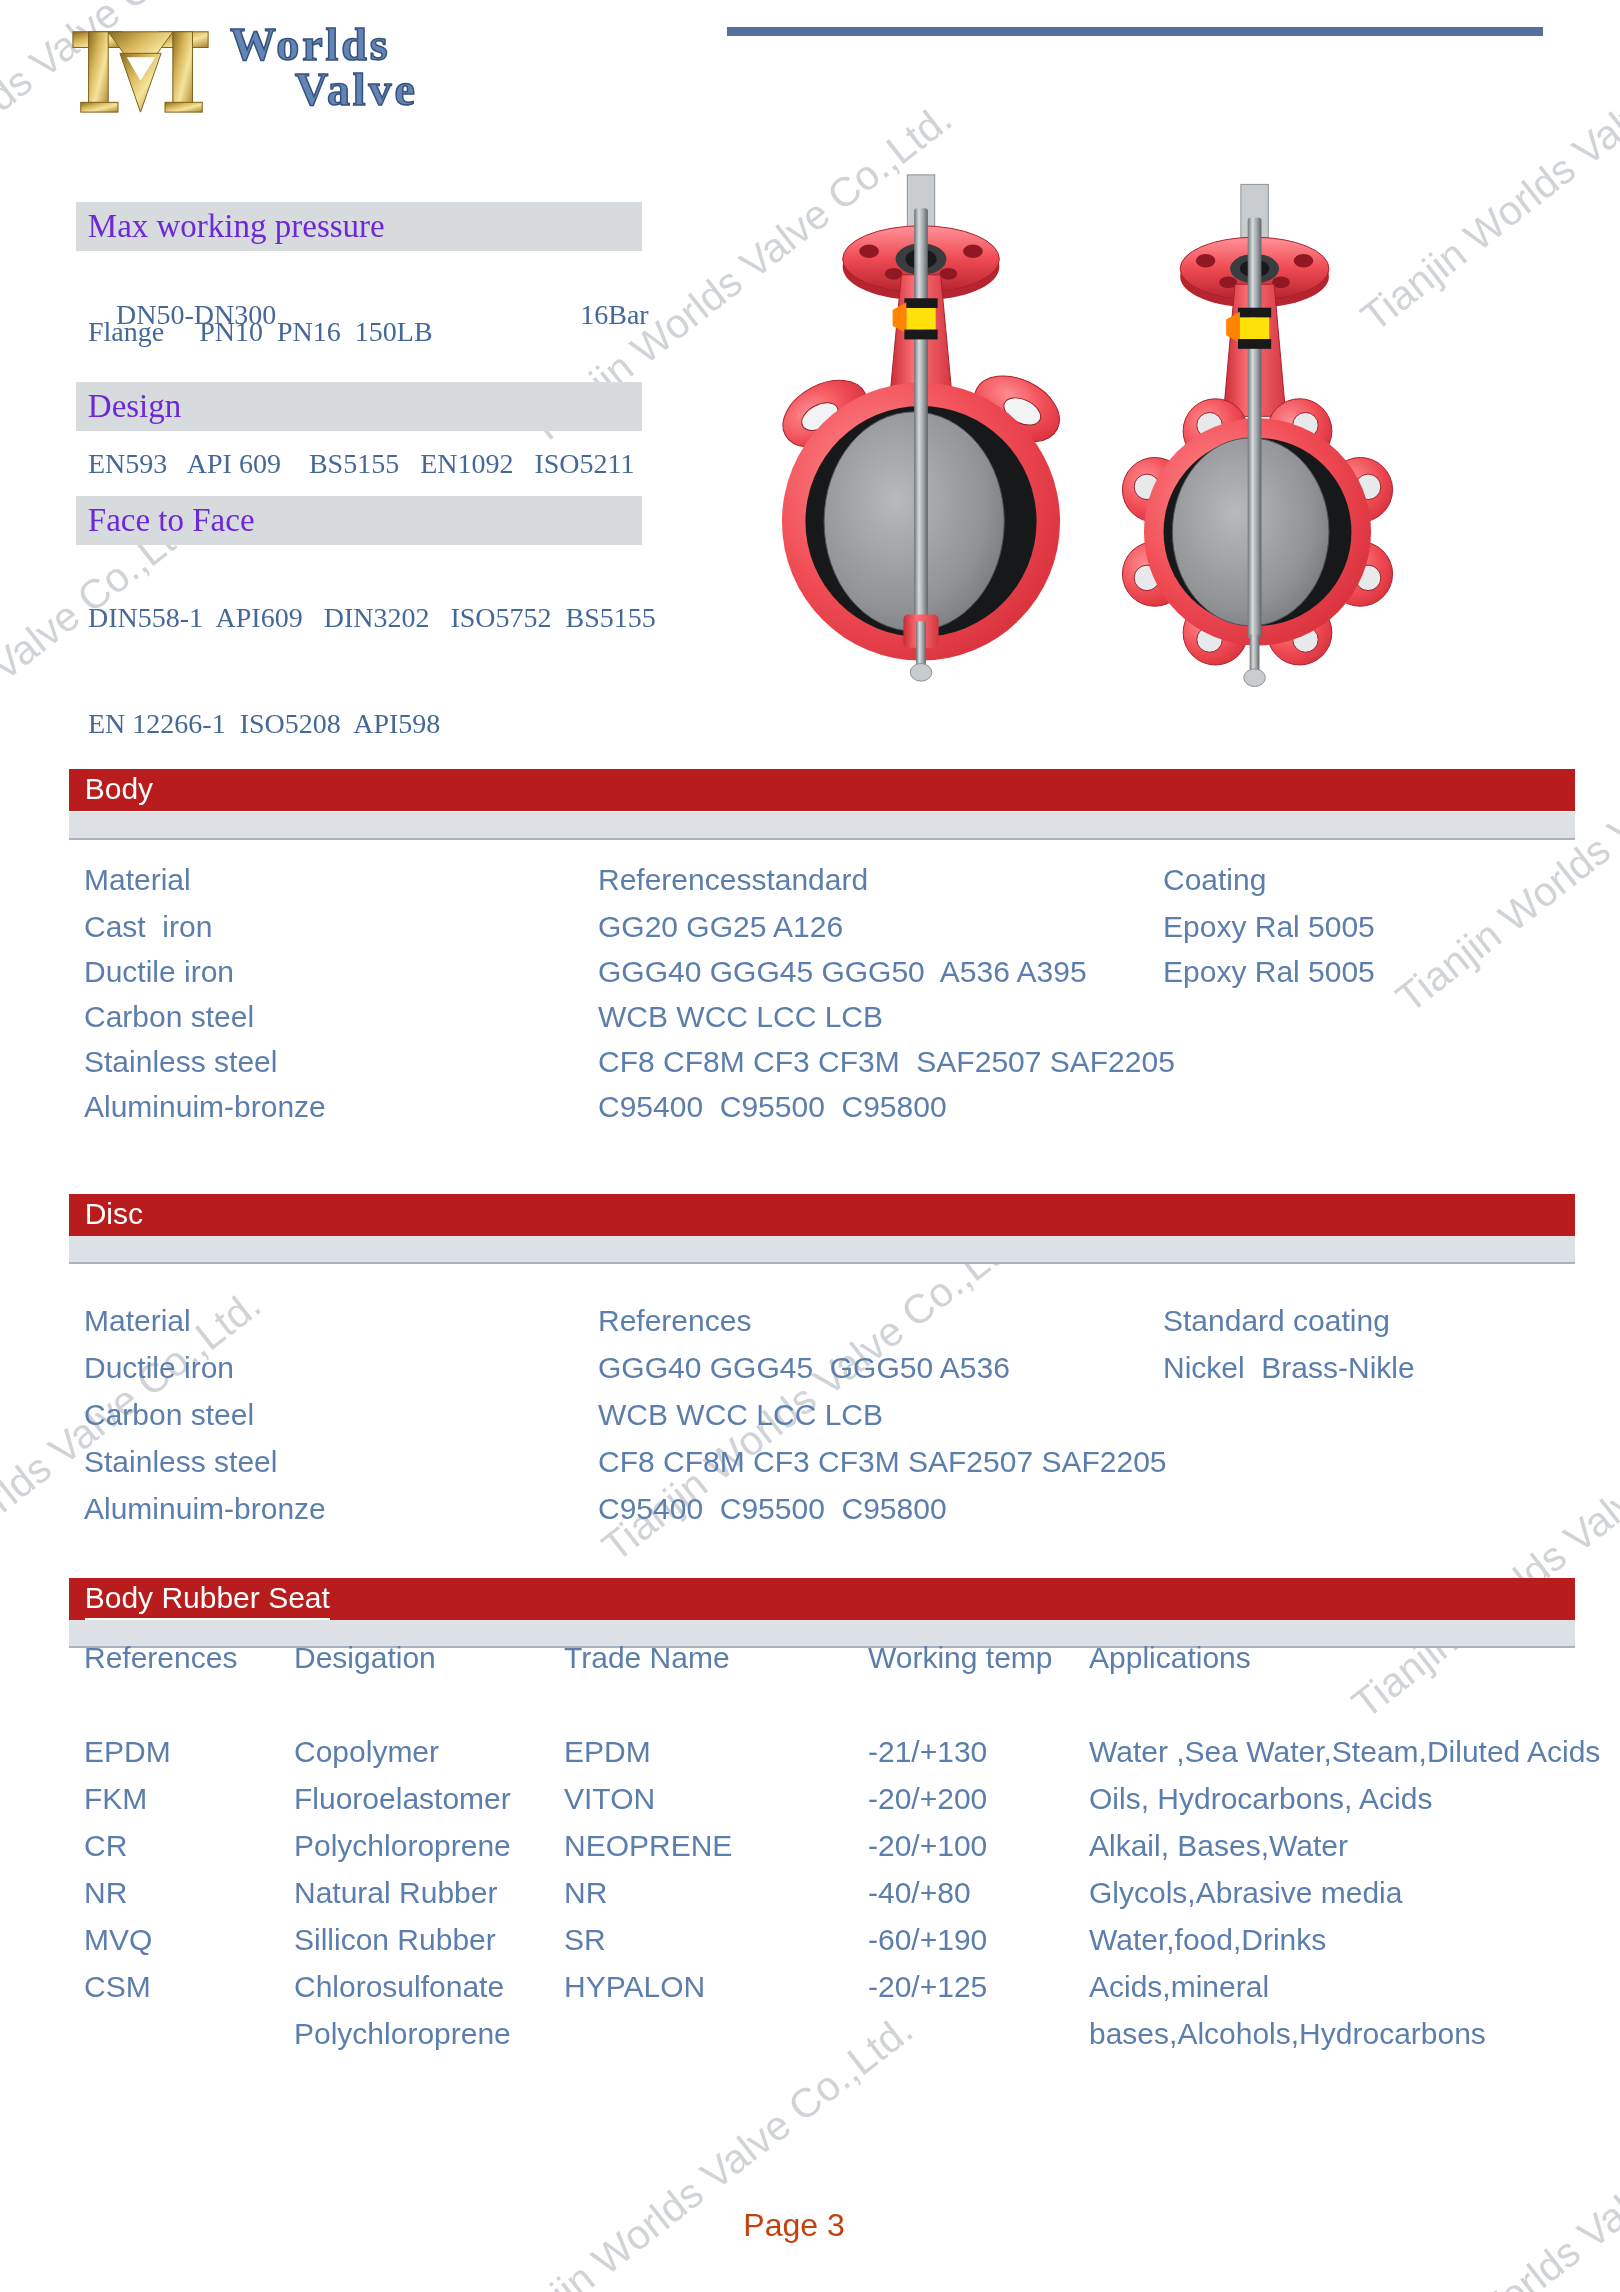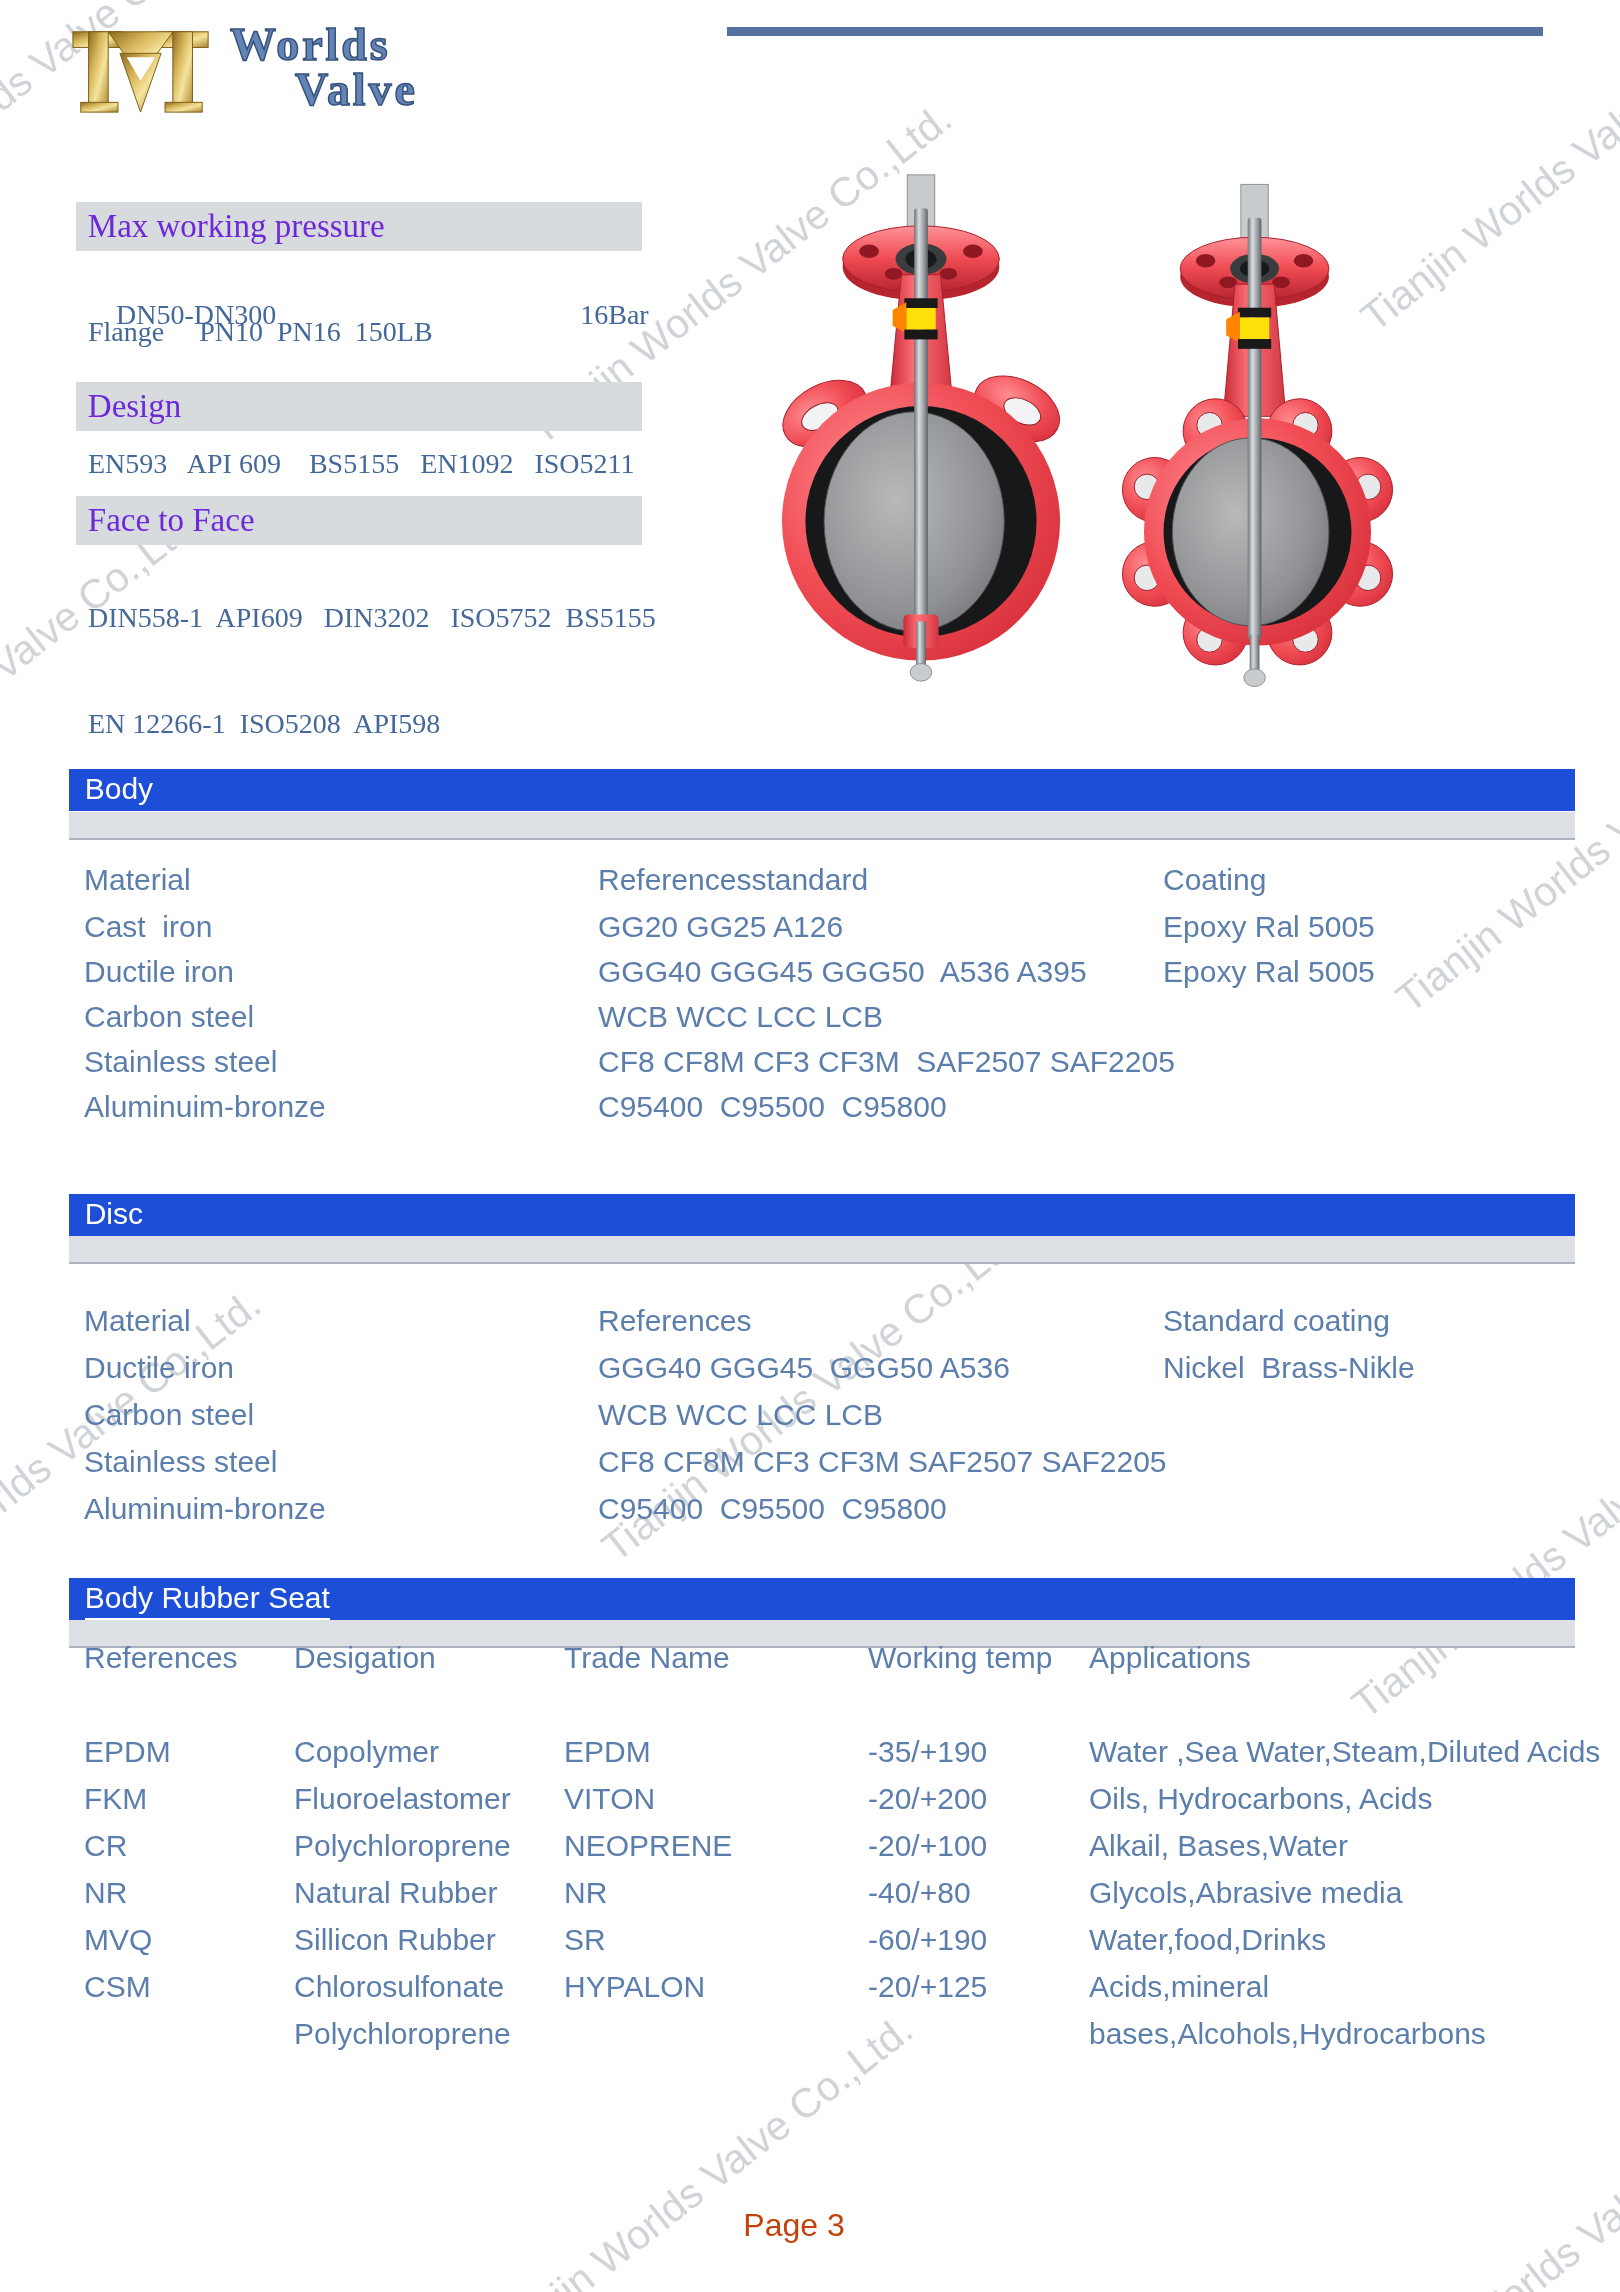--- a/index.html
+++ b/index.html
@@ -17,21 +17,21 @@
   .titlebar{position:absolute;left:727px;top:44px;width:816px;height:71px;background:#54719f;z-index:1;
             display:flex;align-items:center;justify-content:center;}
   .titlebar span{font-family:"Liberation Serif",serif;font-size:45px;color:#ffffff;white-space:pre;}
   
   .specbar{position:absolute;left:76px;width:566px;height:49px;background:#d8dbdd;z-index:1;}
   .specbar span{display:block;font-family:"Liberation Serif",serif;font-size:33px;color:#6d28d9;
                 margin-left:11.8px;line-height:49px;}
   .specline{position:absolute;left:88px;font-family:"Liberation Serif",serif;font-size:28px;
             color:#44689a;white-space:pre;z-index:1;}
   
-  .bluebar{position:absolute;left:69px;width:1506px;height:42px;background:#1d4ed8;z-index:1;}
+  .bluebar{position:absolute;left:69px;width:1506px;height:42px;background:#b91c1c;z-index:1;}
   .bluebar span{display:inline-block;font-size:30px;color:#fff;line-height:40px;margin-left:15.7px;}
   .underline{border-bottom:2px solid #fff;}
   .band{position:absolute;left:69px;width:1506px;height:25.5px;background:#dde1e6;
         border-bottom:2.9px solid #a9b2bd;z-index:1;}
   .trow{position:absolute;left:84px;display:flex;font-size:30px;color:#5c7eac;white-space:pre;z-index:1;}
   .trow .cA{width:514px;} .trow .cB{width:565px;}
   .srow .c1{width:210px;} .srow .c2{width:270px;} .srow .c3{width:304px;} .srow .c4{width:221px;}
   .pagefoot{position:absolute;left:686px;top:2207px;width:216px;text-align:center;
             font-size:32px;color:#c2410c;z-index:1;}
   svg{position:absolute;z-index:1;}
@@ -275,21 +275,21 @@
     <span class="c1">References</span>
     <span class="c2">Desigation</span>
     <span class="c3">Trade Name</span>
     <span class="c4">Working temp</span>
     <span>Applications</span>
   </div>
   <div class="trow srow" style="top:1735px">
     <span class="c1">EPDM</span>
     <span class="c2">Copolymer</span>
     <span class="c3">EPDM</span>
-    <span class="c4">-35/+190</span>
+    <span class="c4">-21/+130</span>
     <span>Water ,Sea Water,Steam,Diluted Acids</span>
   </div>
   <div class="trow srow" style="top:1782px">
     <span class="c1">FKM</span>
     <span class="c2">Fluoroelastomer</span>
     <span class="c3">VITON</span>
     <span class="c4">-20/+200</span>
     <span>Oils, Hydrocarbons, Acids</span>
   </div>
   <div class="trow srow" style="top:1829px">

